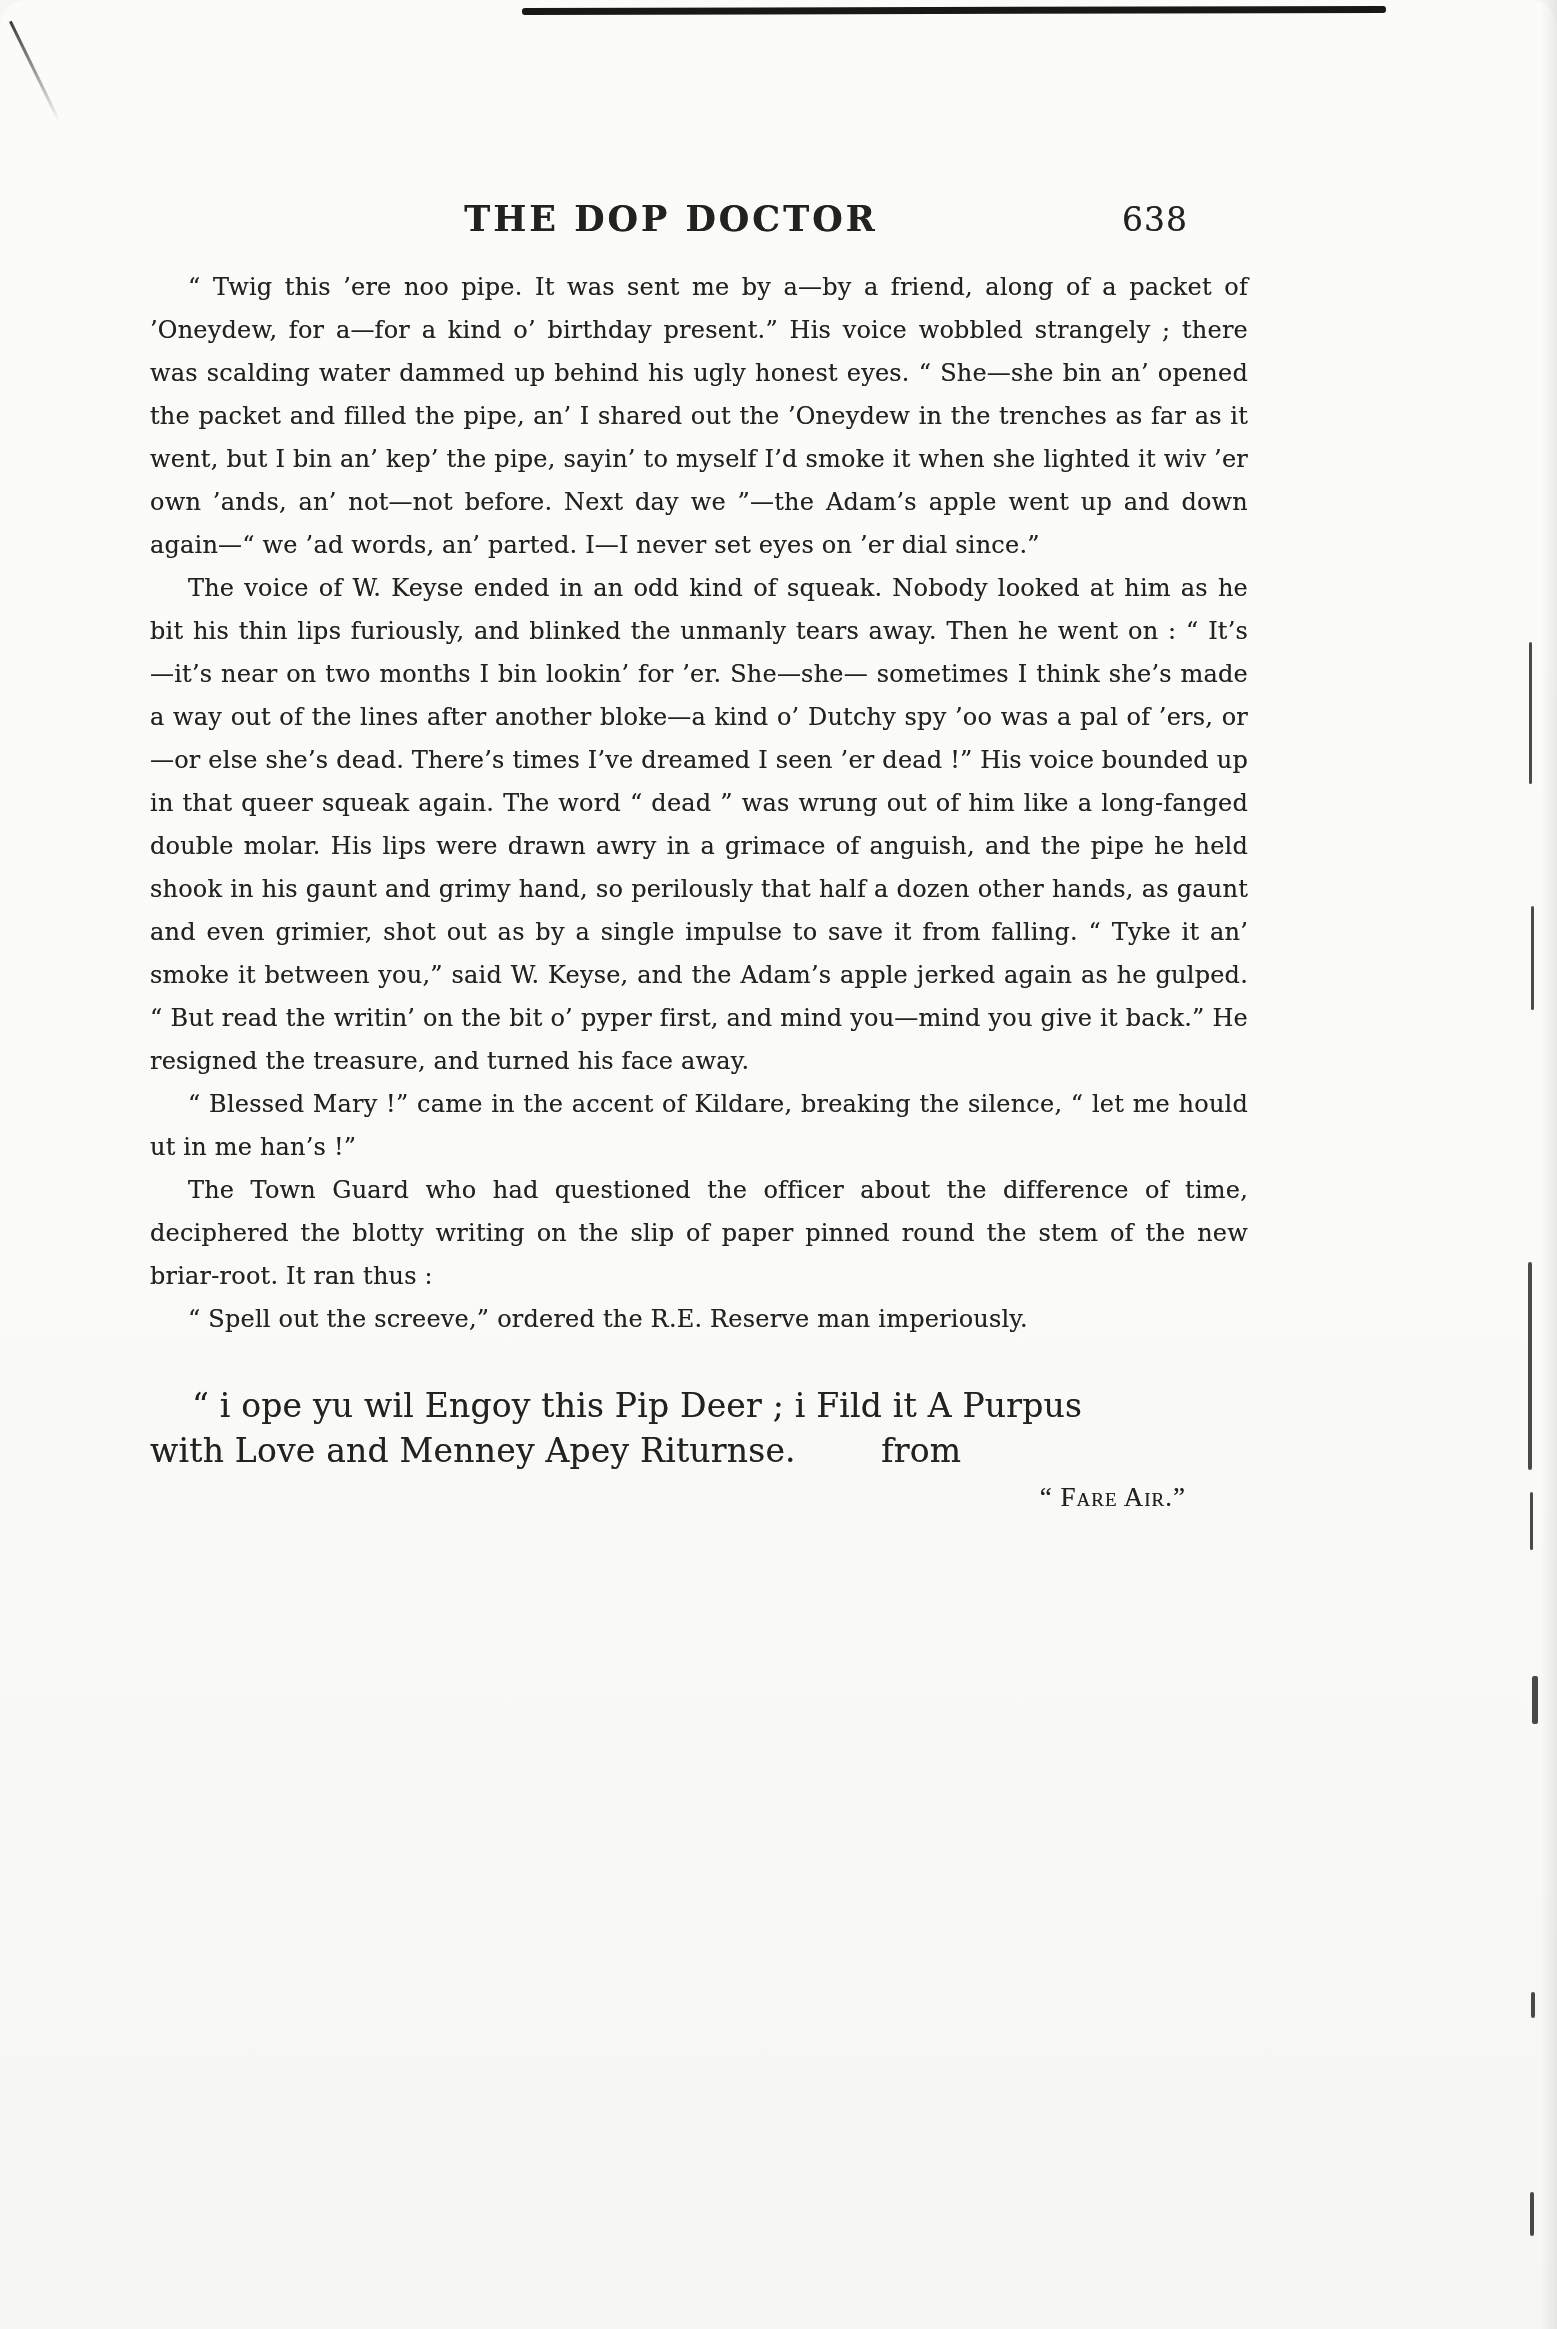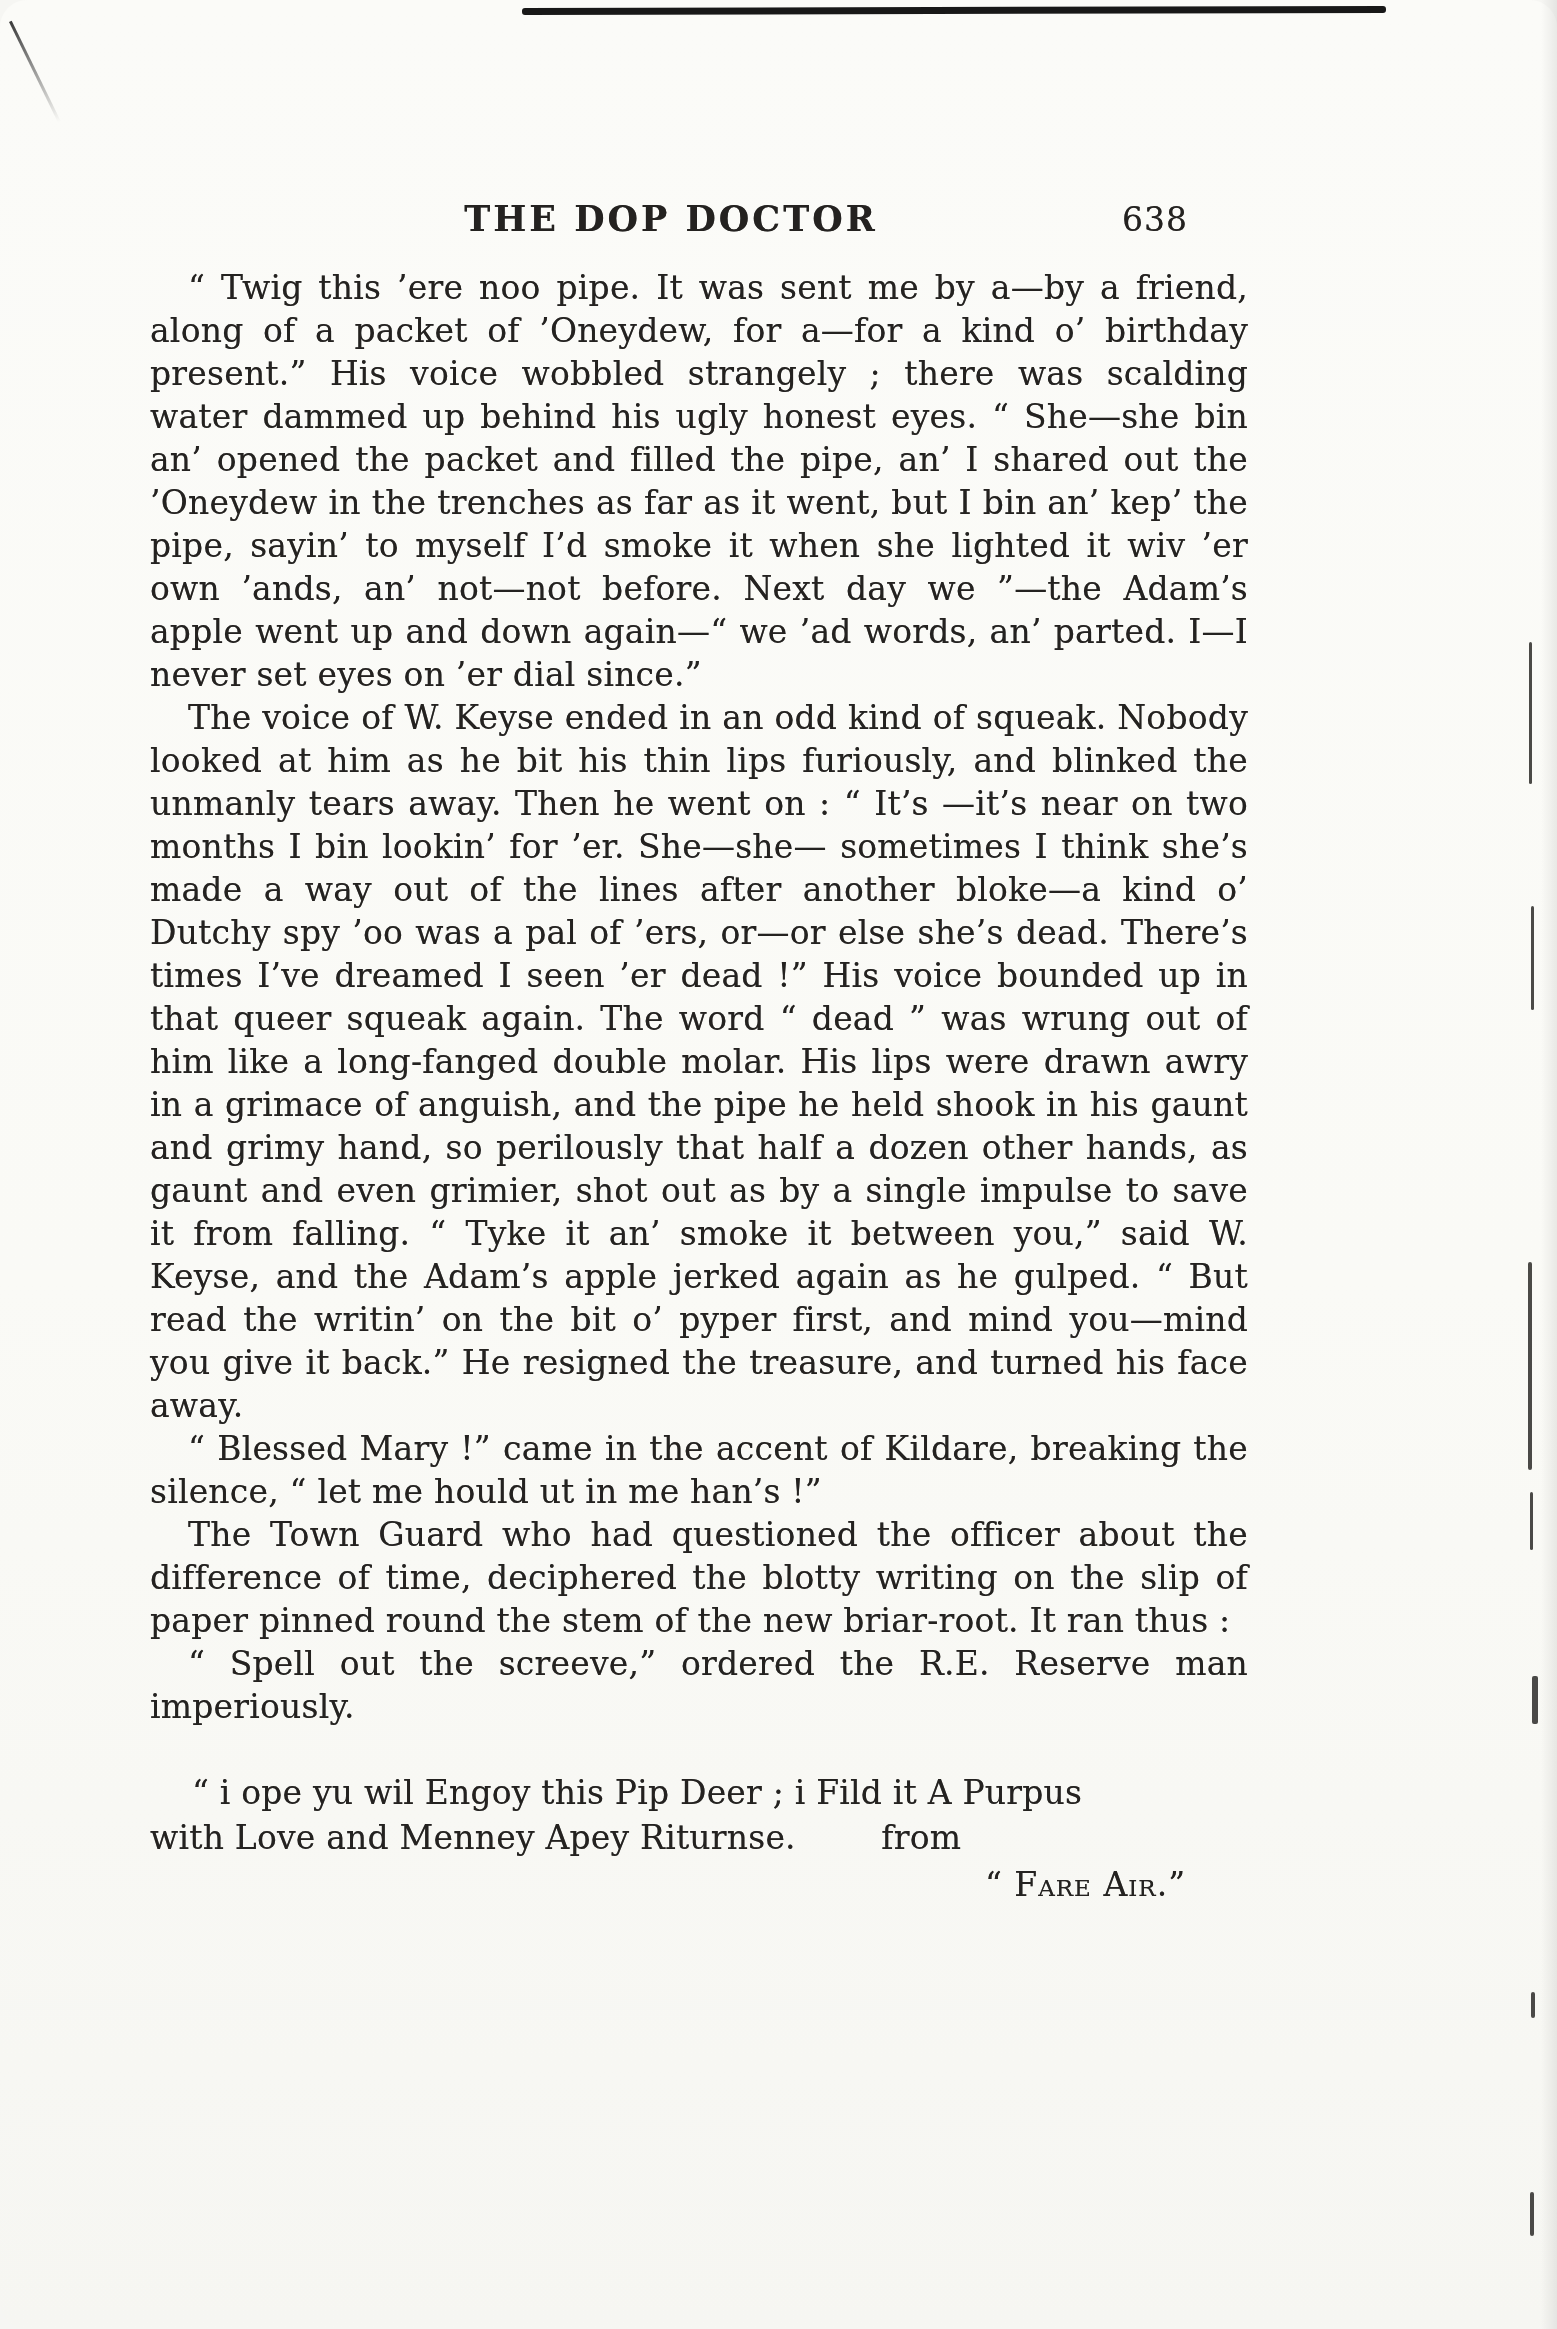--- a/index.html
+++ b/index.html
@@ -74,45 +74,46 @@
   .pagenum {
     position: absolute;
     right: 60px;
     top: 2px;
     font-size: 33px;
     letter-spacing: 1px;
     text-shadow: 0 0 0.5px rgba(0,0,0,0.5);
   }
   p.body-par {
     margin: 0;
-    font-size: 33px;
+    font-size: 24px;
     line-height: 43px;
     text-align: justify;
     text-indent: 38px;
     letter-spacing: 0.2px;
     text-shadow: 0 0 0.5px rgba(0,0,0,0.45);
   }
   p.letter {
     margin: 42px 0 0 0;
     font-size: 33px;
     line-height: 45px;
     white-space: pre-line;
     text-indent: 42px;
     letter-spacing: 0.2px;
     text-shadow: 0 0 0.5px rgba(0,0,0,0.45);
   }
   p.signature {
     margin: 2px 0 16px 0;
-    font-size: 33px;
+    font-size: 27px;
     line-height: 45px;
     text-align: right;
     padding-right: 62px;
     font-variant: small-caps;
     letter-spacing: 1px;
     text-shadow: 0 0 0.5px rgba(0,0,0,0.5);
+    font-family: Liberation Serif, serif;
   }
 </style>
 </head>
 <body>
 
 <div class="page">
 
   <div class="artifact top-line"></div>
   <div class="artifact corner-line"></div>
   <div class="edge-right"></div>

